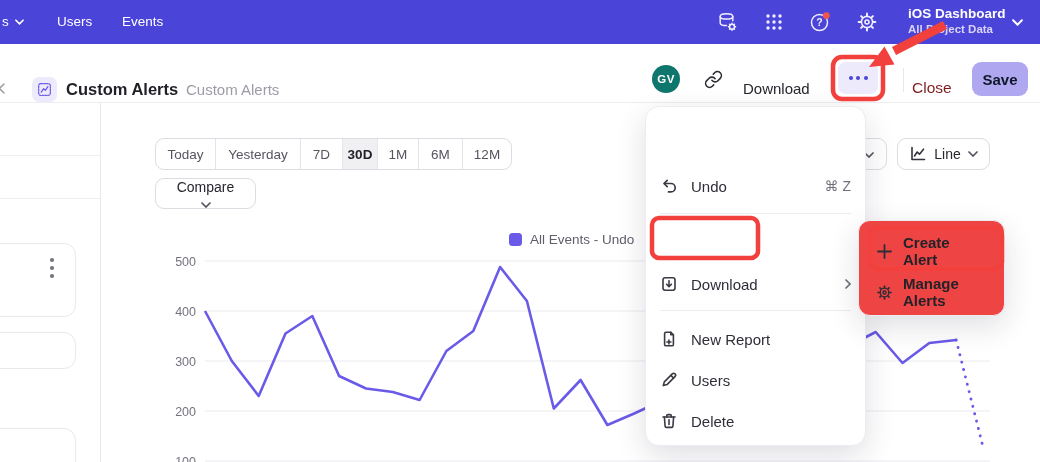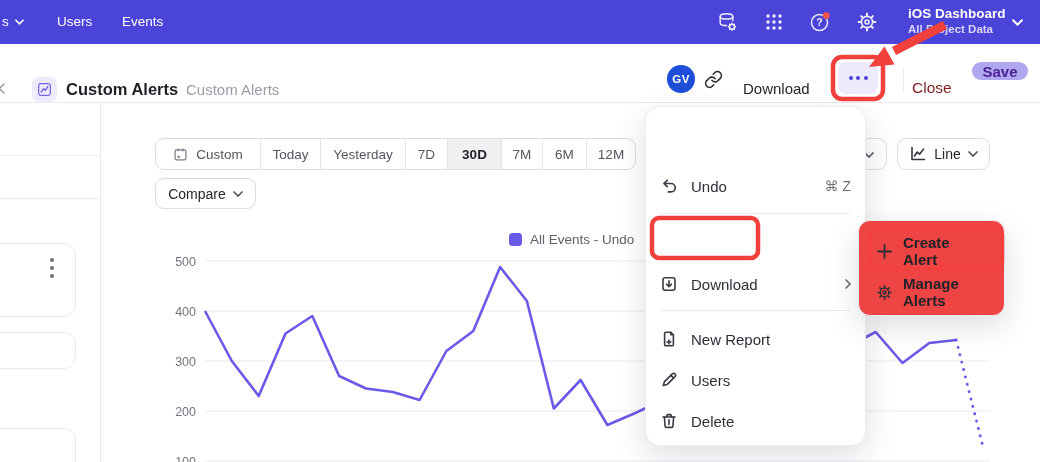--- a/index.html
+++ b/index.html
@@ -18,50 +18,50 @@
   .nav-ico{position:absolute;top:11px;width:22px;height:22px;color:#EFEDFF;}
   .project{position:absolute;left:908px;top:6px;color:#fff;line-height:1.15;}
   .project .t{font-size:13.5px;font-weight:700;}
   .project .s{font-size:11.5px;font-weight:600;color:#D8D4F8;margin-top:1px;}
 
   
   .header{position:absolute;left:0;top:44px;width:1040px;height:59px;background:#fff;border-bottom:1px solid #ECECF1;z-index:5;box-sizing:border-box;}
   .title-icon{position:absolute;left:32px;top:33px;width:25px;height:25px;border-radius:7px;background:#ECEAFB;display:flex;align-items:center;justify-content:center;}
   .page-title{position:absolute;left:66px;top:36px;font-size:16.5px;font-weight:700;color:#1F1F27;}
   .breadcrumb{position:absolute;left:186px;top:37px;font-size:15px;color:#9C9CA7;}
-  .avatar{position:absolute;left:667px;top:21px;width:28px;height:28px;border-radius:50%;background:#1d4ed8;color:#fff;
+  .avatar{position:absolute;left:652px;top:21px;width:28px;height:28px;border-radius:50%;background:#0f766e;color:#fff;
           font-size:11.5px;font-weight:700;display:flex;align-items:center;justify-content:center;letter-spacing:.4px;}
   .hdr-link{position:absolute;left:704px;top:26px;width:19px;height:19px;color:#2E2E38;}
   .dup{position:absolute;left:743px;top:36px;font-size:15px;font-weight:500;color:#26262E;}
   .dots-btn{position:absolute;left:838px;top:18px;width:40px;height:32px;border-radius:8px;background:#ECEAFB;
             display:flex;align-items:center;justify-content:center;gap:3.5px;}
   .dots-btn i{width:4px;height:4px;border-radius:50%;background:#4C43D8;display:block;}
   .hdr-div{position:absolute;left:903px;top:24px;width:1px;height:24px;background:#E7E7EC;}
   .close{position:absolute;left:912px;top:35px;font-size:15.5px;font-weight:400;color:#7f1d1d;}
-  .save{position:absolute;left:972px;top:18px;width:56px;height:18px;border-radius:9px;background:#AFA7F0;color:#4c1d95;
+  .save{position:absolute;left:972px;top:18px;width:56px;height:34px;border-radius:9px;background:#AFA7F0;color:#0f172a;
         font-size:15px;font-weight:600;display:flex;align-items:center;justify-content:center;}
 
   
   .v-div{position:absolute;left:100px;top:103px;width:1px;height:359px;background:#E7E7EC;z-index:2;}
   .p-line{position:absolute;left:0;width:100px;height:1px;background:#EDEDF1;z-index:2;}
   .side-card{position:absolute;left:-24px;width:100px;background:#fff;border:1px solid #E9E9EE;border-radius:12px;z-index:2;box-sizing:border-box;}
   .kebab{position:absolute;left:50px;top:258px;display:flex;flex-direction:column;gap:4.5px;z-index:3;}
   .kebab i{width:3.5px;height:3.5px;border-radius:50%;background:#787882;display:block;}
 
   
   .ranges{position:absolute;left:155px;top:138px;height:32px;display:flex;border:1px solid #DCDCE2;border-radius:9px;
           background:#fff;overflow:hidden;z-index:3;box-sizing:border-box;}
   .seg{display:flex;align-items:center;justify-content:center;gap:8px;font-size:13.5px;color:#55555F;
        border-right:1px solid #E4E4E9;box-sizing:border-box;height:100%;}
   .seg:last-child{border-right:none;}
   .seg.selected{background:#F0F0F3;color:#222229;font-weight:700;}
-  .w1{width:105px}.w2{width:60px}.w3{width:85px}.w4{width:42px}.w5{width:54px}.w6{width:41px}.w7{width:44px}.w8{width:48px}
+  .w1{width:105px}.w2{width:60px}.w3{width:85px}.w4{width:42px}.w5{width:35px}.w6{width:41px}.w7{width:44px}.w8{width:48px}
   .btn{position:absolute;height:32px;border:1px solid #DCDCE2;border-radius:9px;background:#fff;display:flex;
        align-items:center;justify-content:center;gap:7px;font-size:14px;font-weight:500;color:#26262E;z-index:3;box-sizing:border-box;}
-  .compare{left:155px;top:178px;width:101px;height:31px;}
+  .compare{left:155px;top:178px;width:101px;height:31px;flex-direction:column;}
   .hidden-frag{left:796px;top:138px;width:91px;z-index:3;}
   .hidden-frag svg{position:absolute;right:12px;top:13px;}
   .linebtn{left:897px;top:138px;width:93px;}
 
   
   .legend{position:absolute;left:509px;top:232px;display:flex;align-items:center;gap:8px;z-index:3;}
   .legend .sw{width:13px;height:13px;border-radius:3.5px;background:#6A5AE8;}
   .legend .lb{font-size:13.5px;color:#5F5F6A;}
 
   
@@ -108,43 +108,34 @@
       <polyline points="205.0,311.0 231.8,361.0 258.7,396.0 285.5,333.5 312.3,316.0 339.1,376.0 366.0,388.5 392.8,392.0 419.6,400.0 446.4,351.0 473.3,331.0 500.1,267.0 526.9,301.0 553.8,408.5 580.6,380.0 607.4,425.0 634.2,413.5 661.1,401.0 687.9,381.0 714.7,391.0 741.6,366.0 768.4,376.0 795.2,356.0 822.0,361.0 848.9,346.0 875.7,332.0 902.5,363.0 929.3,343.0 956.2,340.0" fill="none" stroke="#6A5AE8" stroke-width="2.6" stroke-linejoin="round"></polyline>
       <polyline points="956.2,340.0 983.0,447.0" fill="none" stroke="#6A5AE8" stroke-width="2.9" stroke-linecap="round" stroke-dasharray="0.1,7.5"></polyline>
     </svg>
 
   <div class="legend">
     <span class="sw" style="background-color: rgb(106, 90, 232);"></span>
     <span class="lb">All Events - Undo</span>
   </div>
 
   <div class="ranges">
-    <div class="seg w1">
-      <svg width="15" height="15" viewBox="0 0 18 18" fill="none" stroke="#7A7A85" stroke-width="1.5">
-          <rect x="2.5" y="3.5" width="13" height="12" rx="2"></rect>
-          <line x1="6" y1="1.8" x2="6" y2="5.2"></line>
-          <line x1="12" y1="1.8" x2="12" y2="5.2"></line>
-          <rect x="5.5" y="10.5" width="2.6" height="2.6" fill="#7A7A85" stroke="none"></rect>
-        </svg>
-      <span>Custom</span>
-    </div>
     <div class="seg w2">
         <span>Today</span>
       </div>
     <div class="seg w3">
         <span>Yesterday</span>
       </div>
     <div class="seg w4">
         <span>7D</span>
       </div>
     <div class="seg w5 selected">
         <span>30D</span>
       </div>
     <div class="seg w6">
-        <span>7M</span>
+        <span>1M</span>
       </div>
     <div class="seg w7">
         <span>6M</span>
       </div>
     <div class="seg w8">
         <span>12M</span>
       </div>
   </div>
 
   <div class="btn compare">

